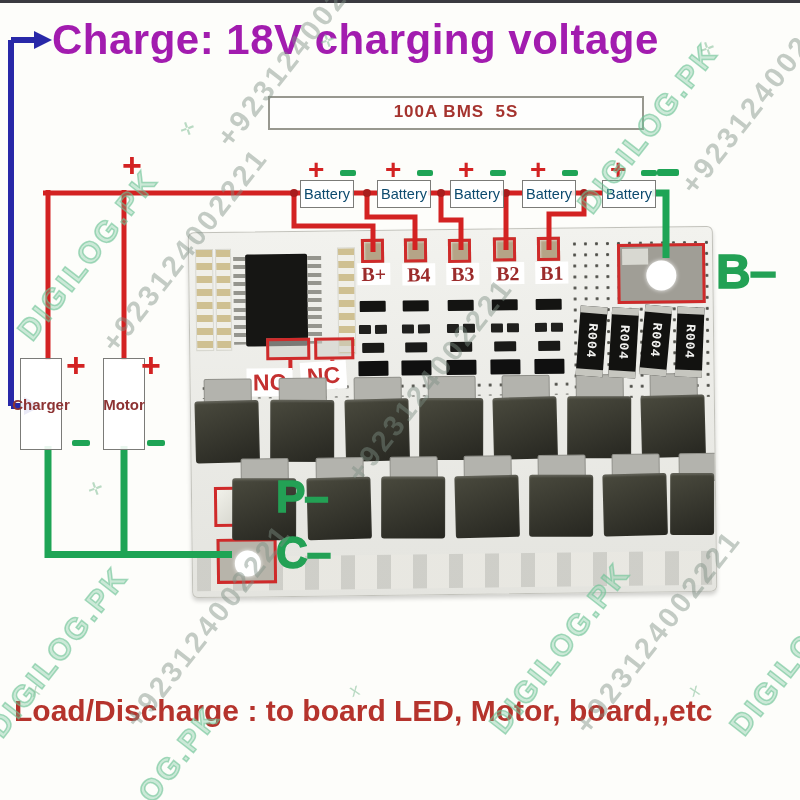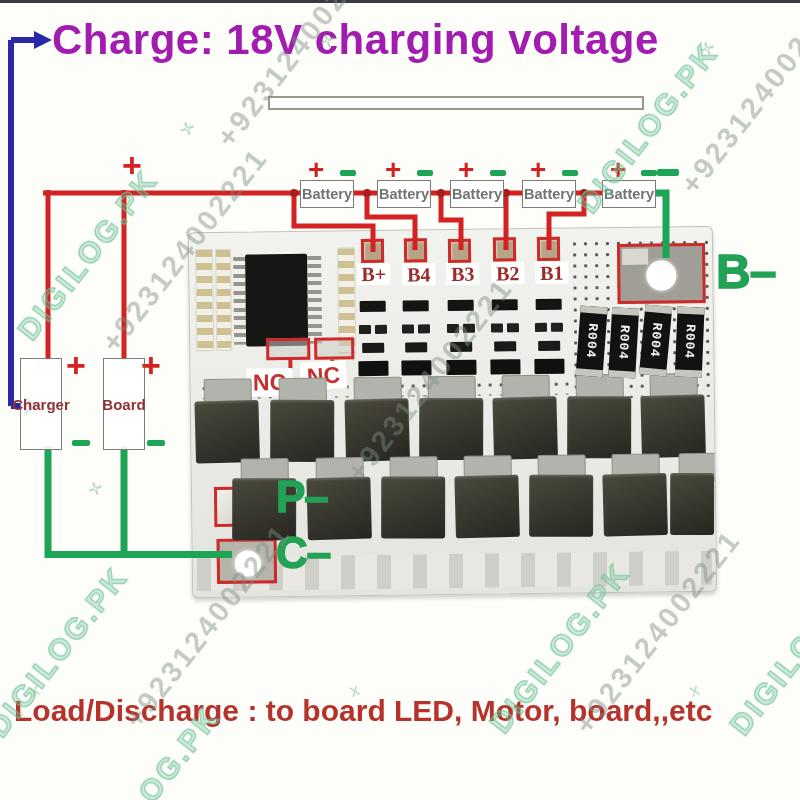--- a/index.html
+++ b/index.html
@@ -18,21 +18,21 @@
   .info-box{left:268px;top:96px;width:372px;border:2px solid #98988f;
             background:rgba(255,255,255,.55);text-align:center;color:#a5332e;
             padding:4px 0 6px;z-index:5;}
   .info-line1{font-size:17px;font-weight:700;letter-spacing:1px;white-space:pre;}
   .info-line2{font-size:15px;font-weight:600;}
 
   
   .battery{top:180px;width:52px;height:26px;border:1.5px solid #7b7b78;
            background:rgba(255,255,255,.88);z-index:4;}
   .batt-text{position:absolute;left:50%;top:50%;transform:translate(-50%,-50%);
-             font-size:14.5px;font-weight:700;color:#737373;white-space:nowrap;}
+             font-size:14.5px;font-weight:400;color:#0c4a6e;white-space:nowrap;}
   .plus{color:#d32222;font-weight:900;font-size:28px;line-height:1;z-index:4;}
   .plus-big{font-size:34px;}
   .minus-bar{height:6px;background:#1ea455;border-radius:2px;z-index:4;}
 
   
   .dev-box{top:358px;width:40px;height:90px;border:1.5px solid #7b7b78;
            background:rgba(255,255,255,.9);z-index:4;}
   .dev-text{position:absolute;left:50%;top:50%;transform:translate(-50%,-50%);
             font-size:15px;font-weight:600;color:#8d3333;white-space:nowrap;}
 
@@ -84,20 +84,21 @@
   .wm-spark{font-size:18px;color:rgba(130,190,150,.55);z-index:6;transform:rotate(-20deg);}
 </style>
 </head>
 <body>
 
 <div class="abs top-frame"></div>
 
 <div class="abs title">Charge: 18V charging voltage</div>
 
 <div class="abs info-box">
+  <div class="info-line1">100A BMS  5S</div>
 </div>
 
 <div class="abs board" id="board">
   <div class="abs tan-strip" style="left:6px;top:16px;width:16px;height:100px"></div>
   <div class="abs tan-strip" style="left:26px;top:16px;width:14px;height:100px"></div>
   <div class="abs ic-pins" style="left:44px;top:24px;width:12px;height:88px"></div>
   <div class="abs ic-body" style="left:56px;top:22px;width:62px;height:92px"></div>
   <div class="abs ic-pins" style="left:118px;top:24px;width:14px;height:88px"></div>
   <div class="abs tan-strip" style="left:148px;top:16px;width:16px;height:105px"></div>
   <div class="abs dots" style="left:8px;top:150px;width:370px;height:16px"></div>
@@ -268,21 +269,21 @@
 <div class="abs minus-bar" style="left:562px;top:170px;width:16px"></div>
 <div class="abs minus-bar" style="left:641px;top:170px;width:16px"></div>
 <div class="abs minus-bar" style="left:657px;top:169px;width:22px;height:7px"></div>
 
 <span class="abs plus plus-big" style="left:122px;top:148px">+</span>
 
 <div class="abs dev-box" style="left:20px">
   <span class="dev-text">Charger</span>
   </div>
 <div class="abs dev-box" style="left:103px">
-  <span class="dev-text">Board</span>
+  <span class="dev-text">Motor</span>
   </div>
 <span class="abs plus plus-big" style="left:66px;top:348px">+</span>
 <span class="abs plus plus-big" style="left:141px;top:348px">+</span>
 <div class="abs minus-bar" style="left:72px;top:440px;width:18px"></div>
 <div class="abs minus-bar" style="left:147px;top:440px;width:18px"></div>
 
 <span class="abs port" style="left:716px;top:244px;font-size:48px">B–</span>
 <span class="abs port" style="left:276px;top:472px;font-size:44px">P–</span>
 <span class="abs port" style="left:276px;top:528px;font-size:44px">C–</span>
 

